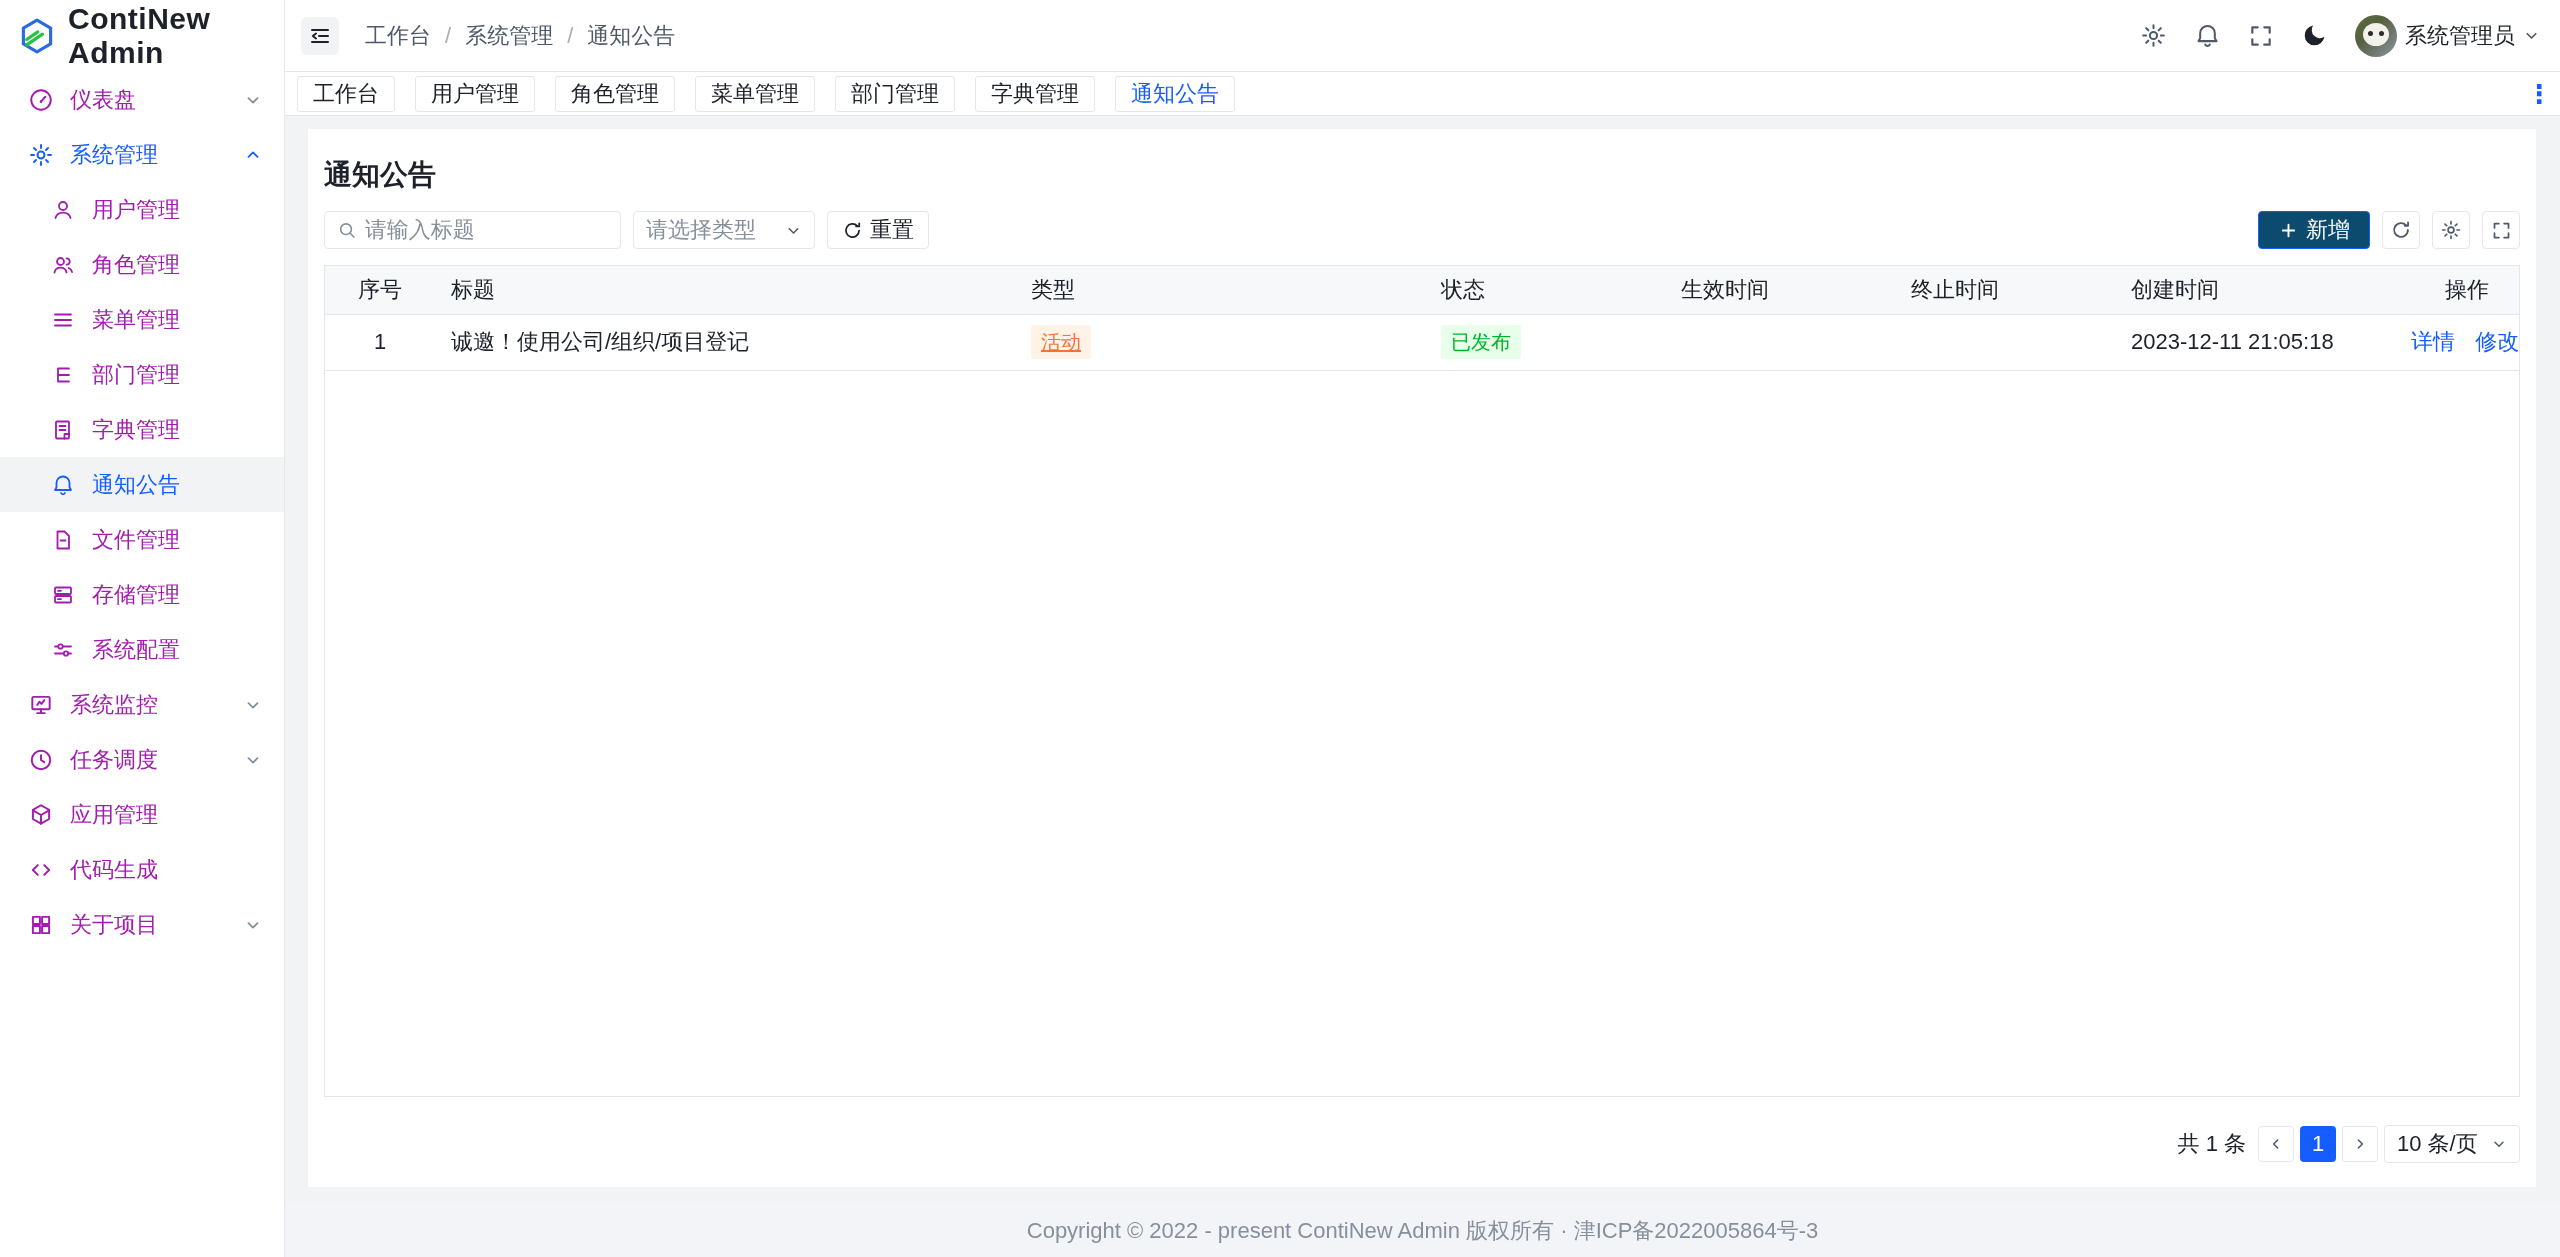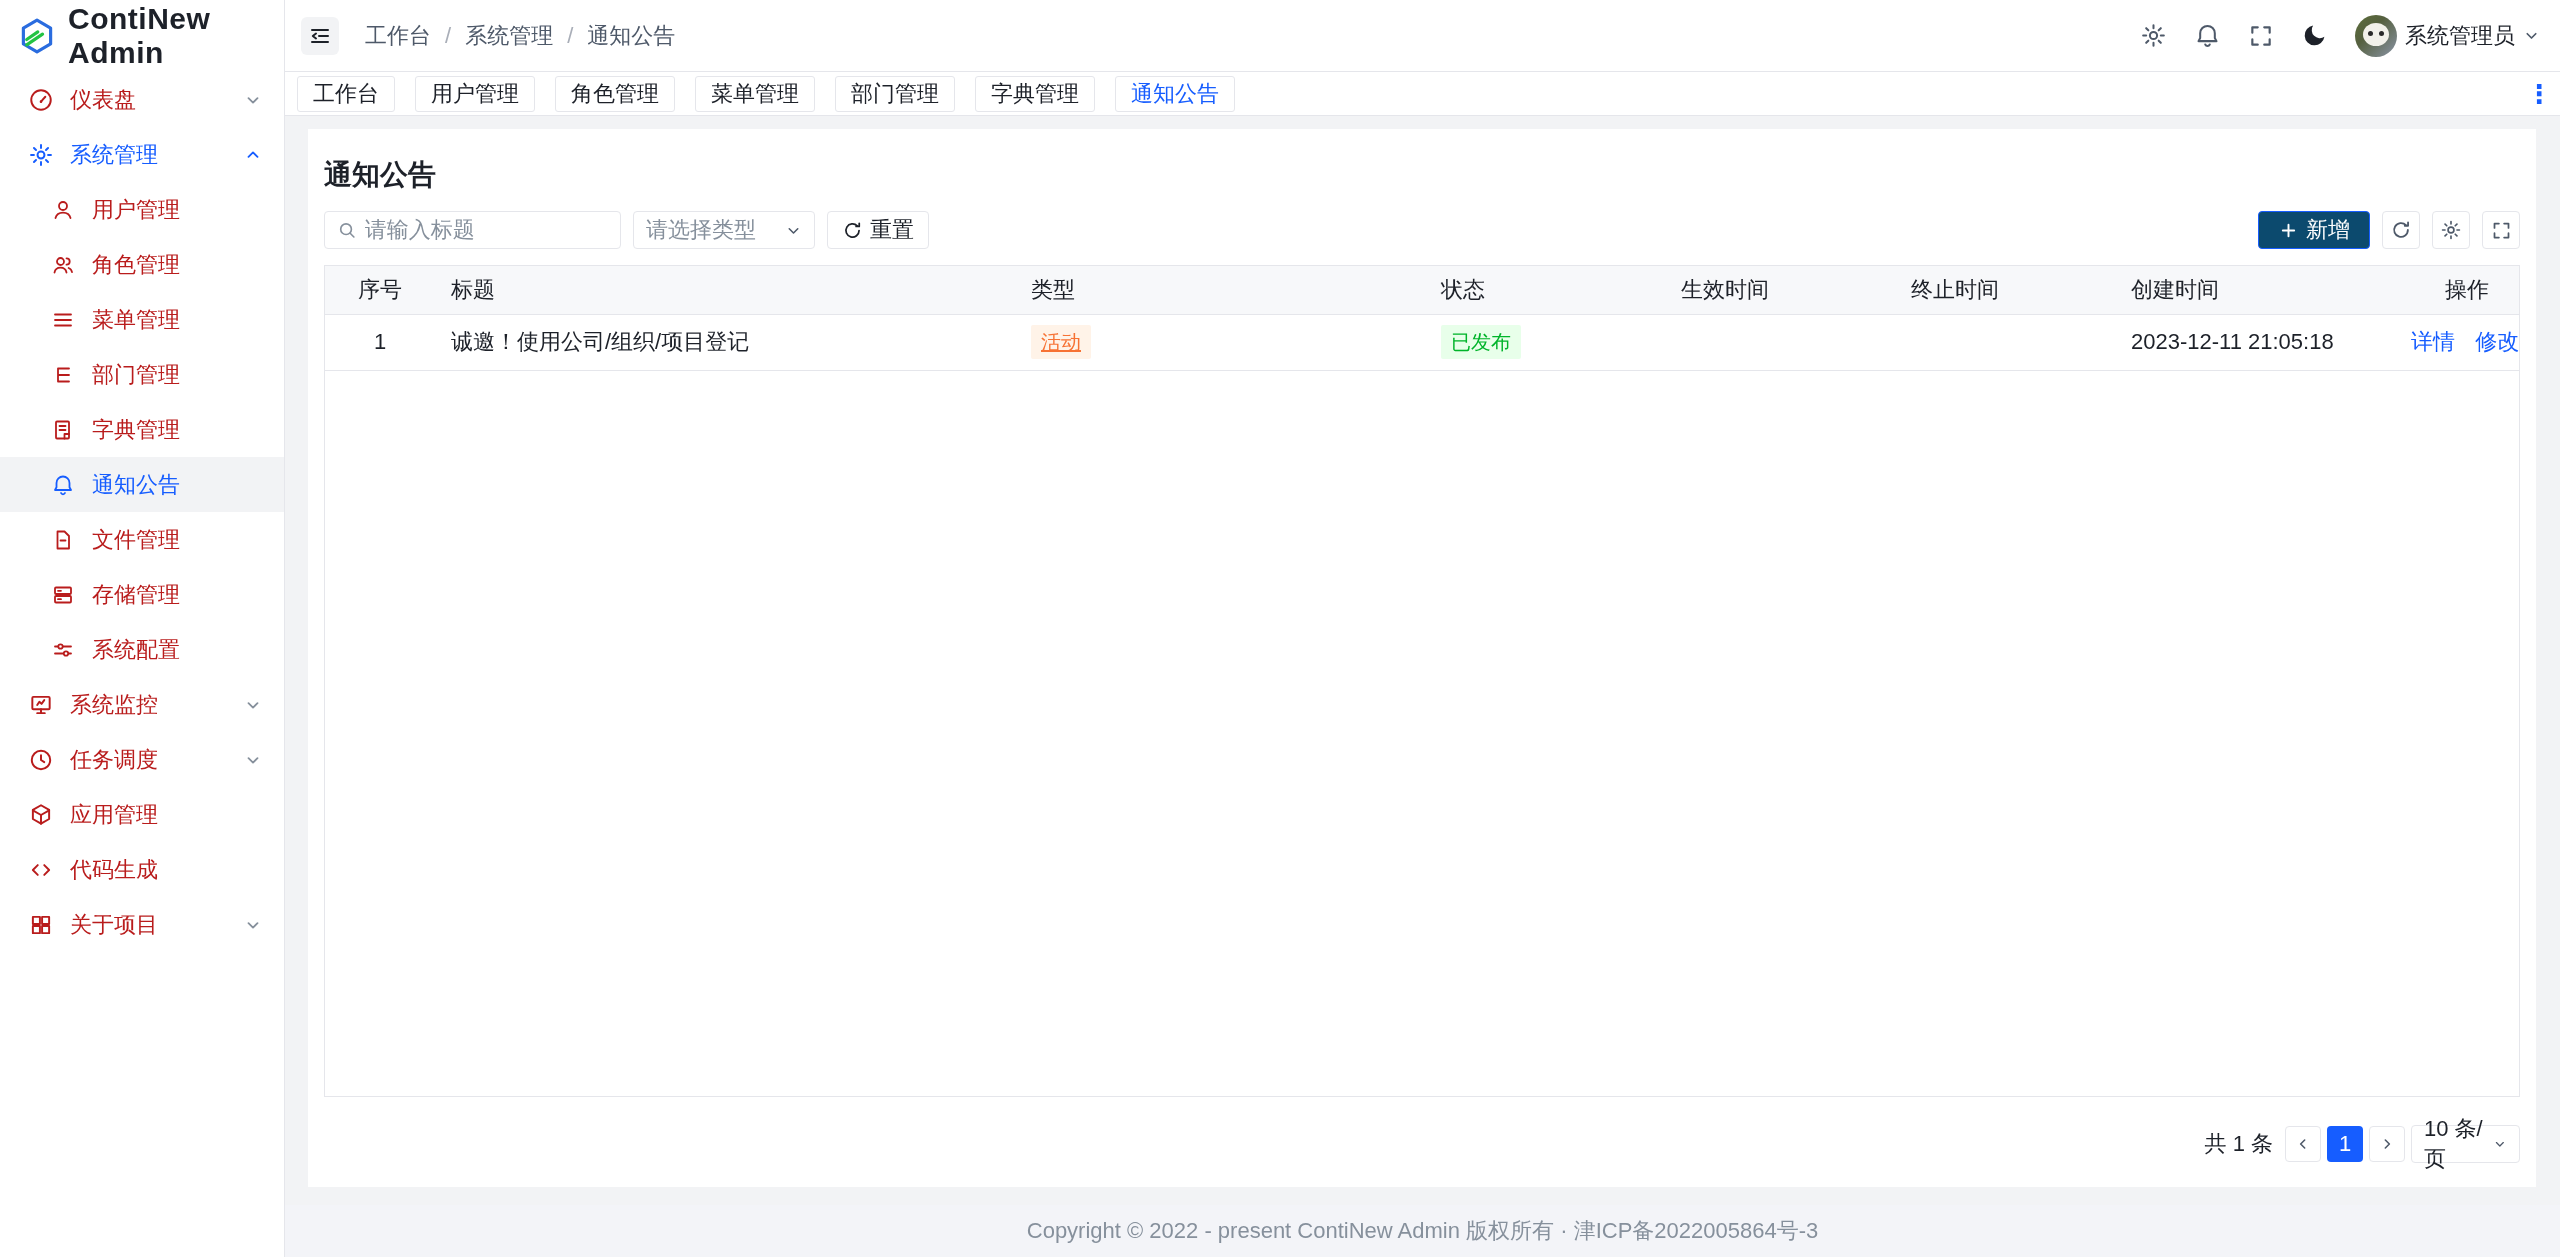--- a/index.html
+++ b/index.html
@@ -5,21 +5,21 @@
   * { margin:0; padding:0; box-sizing:border-box; }
   html,body { width:2560px; height:1257px; overflow:hidden;
     font-family:"Liberation Sans","DejaVu Sans",sans-serif; color:#1d2129; background:#fff; }
   .app { display:flex; width:100%; height:100%; }
 
   
   .sidebar { width:285px; flex:0 0 285px; background:#fff; border-right:1px solid #e5e6eb; }
   .logo { height:72px; display:flex; align-items:center; padding-left:18px; }
   .logo .name { font-size:30px; font-weight:700; margin-left:12px; letter-spacing:.5px; }
   .menu { padding-top:0; }
-  .mi { position:relative; height:55px; display:flex; align-items:center; cursor:pointer; color:#b91c1c; font-size:22px; }
+  .mi { position:relative; height:55px; display:flex; align-items:center; cursor:pointer; color:#a21caf; font-size:22px; }
   .mi .ic { display:inline-flex; width:26px; justify-content:center; }
   .mi .lb { margin-left:16px; }
   .mi.top { padding-left:28px; }
   .mi.sub { padding-left:50px; }
   .mi .chev { position:absolute; right:22px; display:inline-flex; color:#86909c; }
   .mi.parent-active { color:#165dff; }
   .mi.active { background:#f2f3f5; color:#165dff; }
 
   
   .main { flex:1; display:flex; flex-direction:column; min-width:0; }
@@ -85,21 +85,21 @@
   .ops a { color:#165dff; text-decoration:none; margin-left:14px; cursor:pointer; }
   .ops a:first-child { margin-left:0; }
 
   
   .pagination { margin-top:28px; display:flex; align-items:center; justify-content:flex-end; gap:6px; font-size:22px; }
   .pagination .total { margin-right:6px; }
   .pg-btn { width:36px; height:36px; border:1px solid #e5e6eb; border-radius:4px; background:#fff;
     display:flex; align-items:center; justify-content:center; color:#4e5969; cursor:pointer; }
   .pg-num { width:36px; height:36px; border:none; border-radius:4px; background:#165dff; color:#fff;
     font-size:22px; display:flex; align-items:center; justify-content:center; cursor:pointer; font-family:inherit; }
-  .select.size { width:109px; color:#1d2129;align-items:center; }
+  .select.size { width:136px; color:#1d2129;align-items:center; }
 
   
   .footer { height:52px; flex:0 0 52px; background:#f3f4f8; display:flex; align-items:center; justify-content:center;
     font-size:22px; color:#86909c; }
 
   svg { display:block; }
 </style>
 </head>
 <body>
 

